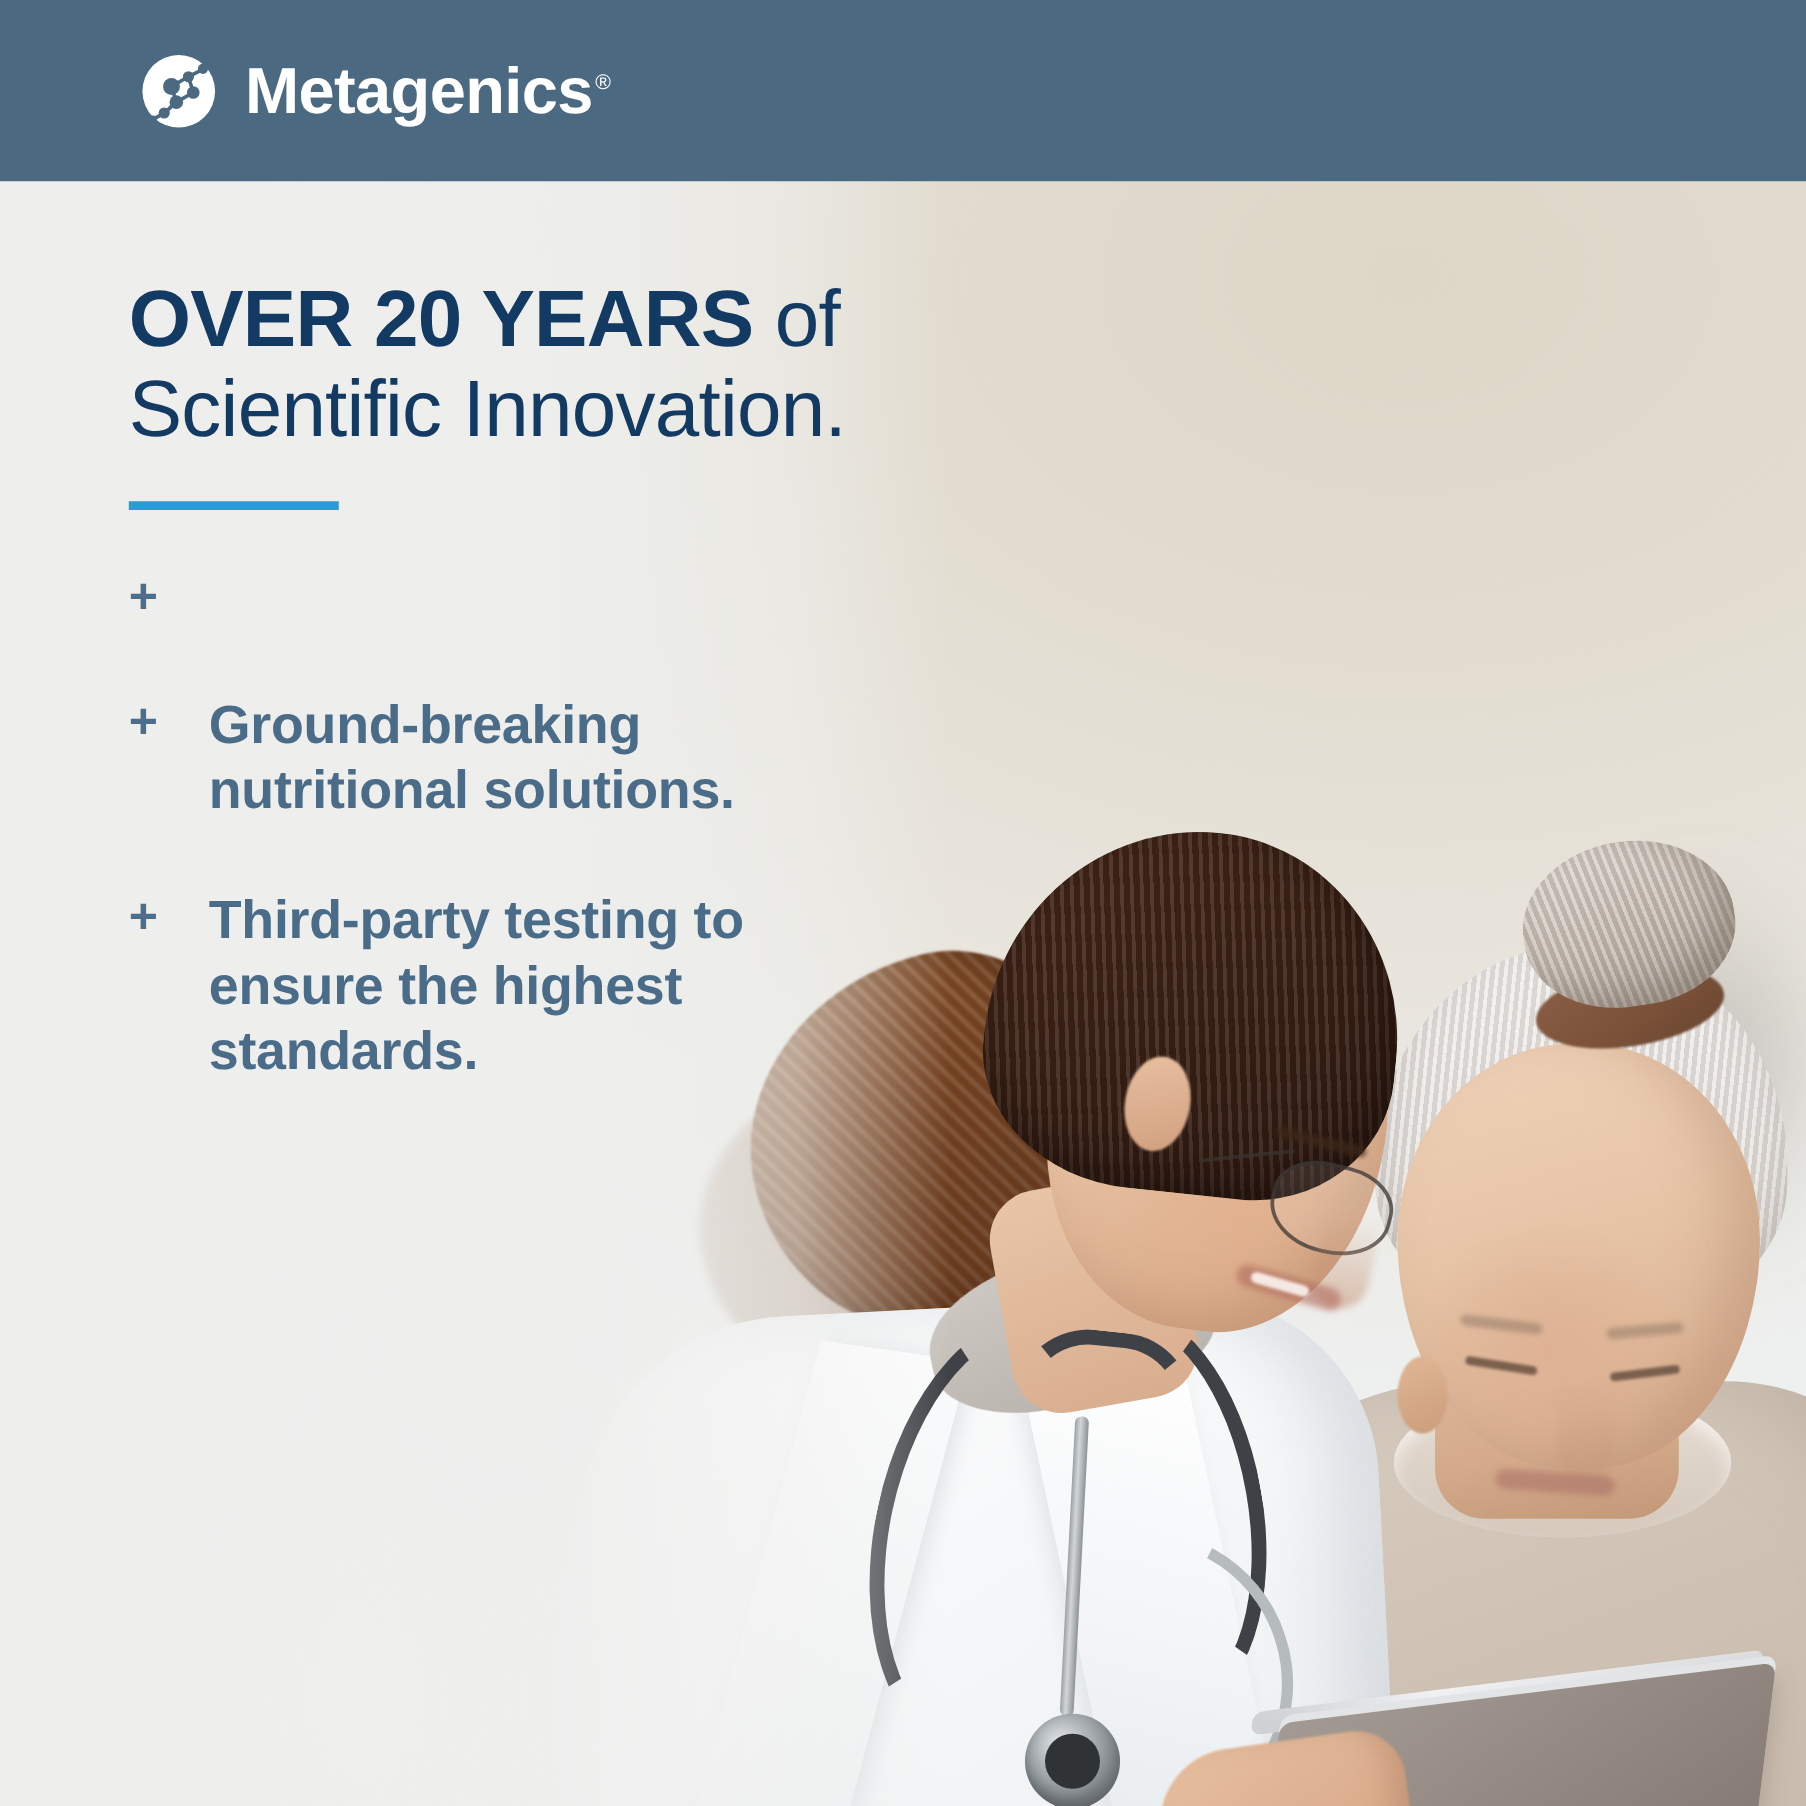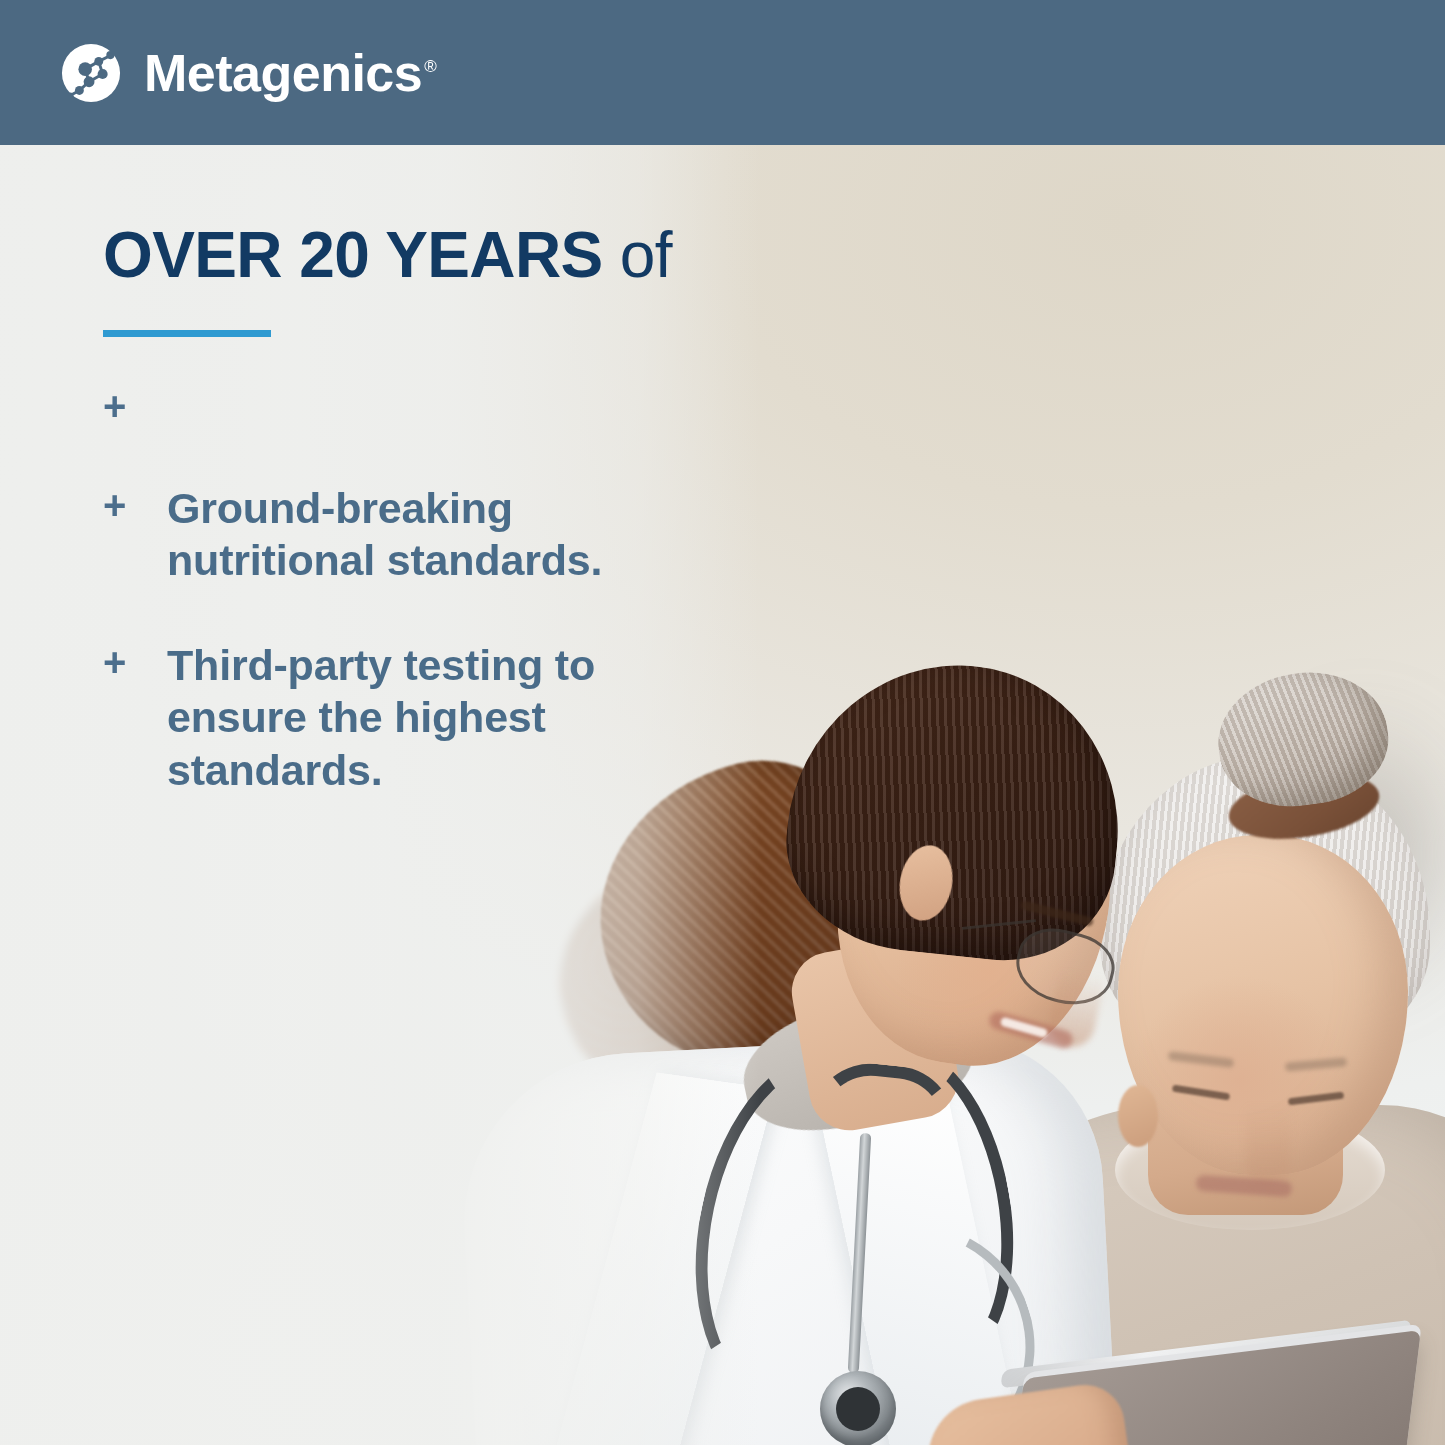--- a/index.html
+++ b/index.html
@@ -387,21 +387,21 @@
     background: linear-gradient(90deg, rgba(238,239,237,.97) 0%, rgba(238,239,237,.93) 58%, rgba(238,239,237,.55) 84%, rgba(238,239,237,0) 100%);
   }
 
   
   .header {
     position: absolute;
     left: 0; top: 0; width: 100%; height: 145px;
     background: #4c6982;
     display: flex;
     align-items: center;
-    padding-left: 60px;
+    padding-left: 112px;
     box-sizing: border-box;
   }
   .logo-mark {
     width: 62px; height: 62px;
     flex: 0 0 auto;
     margin-right: 22px;
   }
   .logo-text {
     color: #ffffff;
     font-size: 52px;
@@ -563,31 +563,32 @@
     </svg>
     <div class="logo-text">
       <span>Metagenics</span><span class="logo-reg">®</span>
     </div>
   </div>
 
   <div class="content">
 
     <h1 class="headline">
       <span class="hl-strong">OVER 20 YEARS</span><span> of</span><br>
+      <span>Scientific Innovation.</span>
     </h1>
 
     <div class="rule"></div>
 
     <ul class="bullets">
       <li class="bullet">
         <span class="bullet-plus">+</span>
       </li>
       <li class="bullet">
         <span class="bullet-plus">+</span>
-        <span class="bullet-text">Ground-breaking nutritional standards.</span>
+        <span class="bullet-text">Ground-breaking nutritional solutions.</span>
       </li>
       <li class="bullet">
         <span class="bullet-plus">+</span>
         <span class="bullet-text">Third-party testing to ensure the highest standards.</span>
       </li>
     </ul>
 
   </div>
 
 </div>

